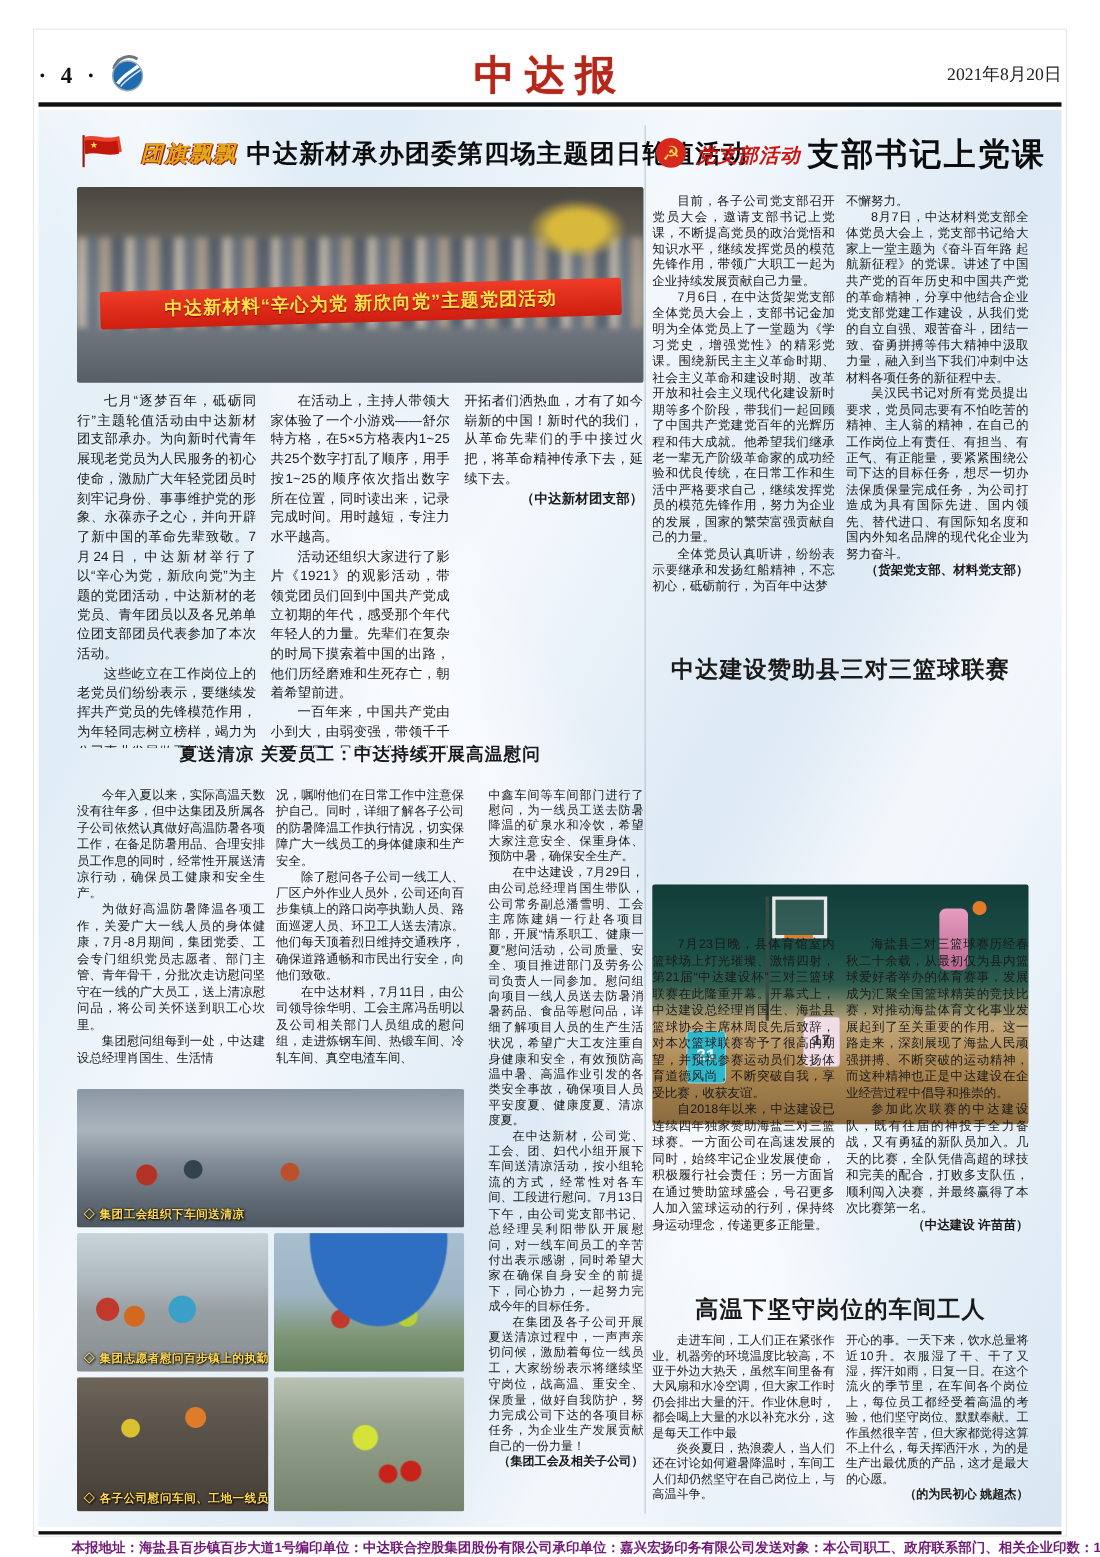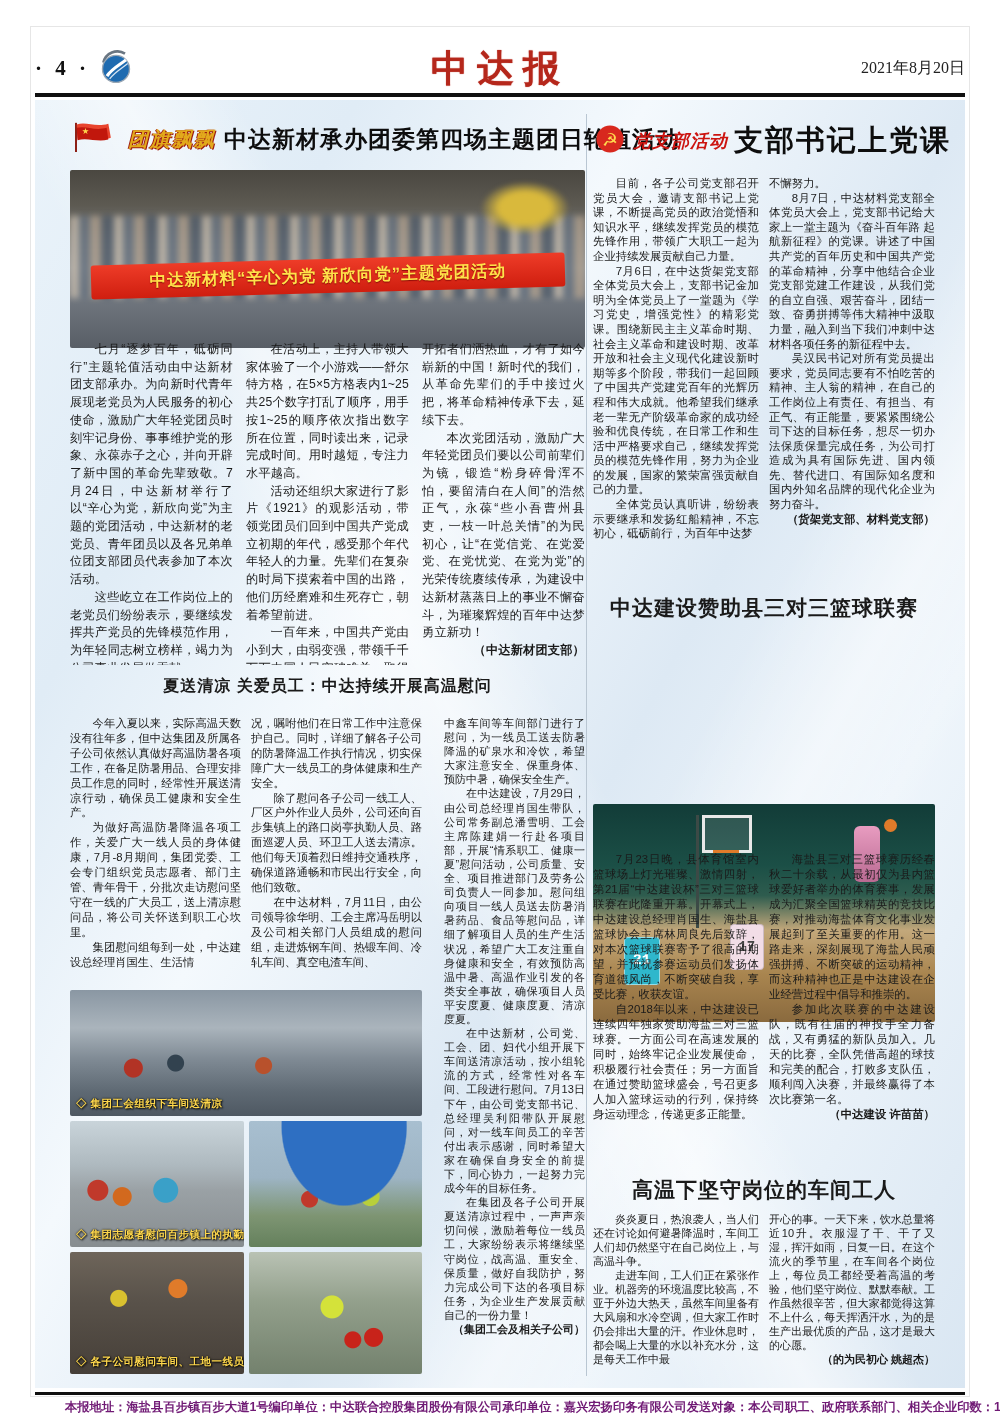--- a/index.html
+++ b/index.html
@@ -34,21 +34,21 @@
   .a1title{font-size:23px;font-weight:bold;letter-spacing:1px;color:#0d0d0d;white-space:nowrap;}
   .a1photo{left:35px;top:70px;width:515px;height:178px;}
   .ph{position:relative;overflow:hidden;border-radius:2px;}
   .ph-group{background:linear-gradient(180deg,#4a4740 0%,#5d5a52 20%,#7b7e80 38%,#8d9298 55%,#6e747c 75%,#585e66 100%);}
   .crowd{position:absolute;left:0;right:0;top:26%;height:46%;opacity:.75;filter:blur(3px);
     background:repeating-linear-gradient(90deg,#cbbfae 0 9px,#64707e 9px 20px,#b3a28e 20px 31px,#4e5a68 31px 44px);}
   .machine{position:absolute;right:3%;top:6%;width:90px;height:54px;background:radial-gradient(ellipse at 50% 50%,#d9b93c 0 40%,transparent 70%);filter:blur(2px);}
   .banner{position:absolute;left:4%;right:4%;top:50%;transform:rotate(-1.6deg);
     background:linear-gradient(#ee3c28,#cf1e0f);color:#ffe24a;font-weight:bold;font-size:16.5px;
     text-align:center;padding:6px 2px;border-radius:3px;letter-spacing:1px;text-shadow:0 1px 1px rgba(110,0,0,.7);}
-  .a1body{left:35px;top:241px;width:515px;height:324px;display:flex;gap:13px;overflow:hidden;}
+  .a1body{left:35px;top:256px;width:515px;height:324px;display:flex;gap:13px;overflow:hidden;}
   .a1body .col{width:163px;overflow:hidden;}
   .a1body p{font-size:12.2px;line-height:17.7px;letter-spacing:.2px;}
   
   .xst{left:35px;top:576px;width:515px;text-align:center;font-size:16px;font-weight:bold;letter-spacing:1px;}
   .xsbody{left:35px;top:616px;width:515px;height:660px;display:flex;gap:22px;}
   .xs-left{width:352px;}
   .xs-cols{display:flex;gap:10px;height:268px;overflow:hidden;}
   .xs-c{width:171px;overflow:hidden;}
   .xs-cols p{font-size:11.3px;line-height:14.9px;}
   .xs-col3{width:153px;height:658px;overflow:hidden;}
@@ -159,21 +159,20 @@
       <p class="ind">七月“逐梦百年，砥砺同行”主题轮值活动由中达新材团支部承办。为向新时代青年展现老党员为人民服务的初心使命，激励广大年轻党团员时刻牢记身份、事事维护党的形象、永葆赤子之心，并向开辟了新中国的革命先辈致敬。7月24日，中达新材举行了以“辛心为党，新欣向党”为主题的党团活动，中达新材的老党员、青年团员以及各兄弟单位团支部团员代表参加了本次活动。</p>
       <p class="ind">这些屹立在工作岗位上的老党员们纷纷表示，要继续发挥共产党员的先锋模范作用，为年轻同志树立榜样，竭力为公司事业发展做贡献。</p>
     </div>
     <div class="col">
       <p class="ind">在活动上，主持人带领大家体验了一个小游戏——舒尔特方格，在5×5方格表内1~25共25个数字打乱了顺序，用手按1~25的顺序依次指出数字所在位置，同时读出来，记录完成时间。用时越短，专注力水平越高。</p>
       <p class="ind">活动还组织大家进行了影片《1921》的观影活动，带领党团员们回到中国共产党成立初期的年代，感受那个年代年轻人的力量。先辈们在复杂的时局下摸索着中国的出路，他们历经磨难和生死存亡，朝着希望前进。</p>
       <p class="ind">一百年来，中国共产党由小到大，由弱变强，带领千千万万中国人民突破难关，取得了一个又一个的胜利。正是因为无数的</p>
     </div>
     <div class="col">
       <p>开拓者们洒热血，才有了如今崭新的中国！新时代的我们，从革命先辈们的手中接过火把，将革命精神传承下去，延续下去。</p>
-      <p class="ind">本次党团活动，激励广大年轻党团员们要以公司前辈们为镜，锻造“粉身碎骨浑不怕，要留清白在人间”的浩然正气，永葆“些小吾曹州县吏，一枝一叶总关情”的为民初心，让“在党信党、在党爱党、在党忧党、在党为党”的光荣传统赓续传承，为建设中达新材蒸蒸日上的事业不懈奋斗，为璀璨辉煌的百年中达梦勇立新功！</p>
       <p class="byline">（中达新材团支部）</p>
     </div>
   </div>
 
   <div class="blk xst">夏送清凉 关爱员工：中达持续开展高温慰问</div>
   <div class="blk xsbody">
     <div class="xs-left">
       <div class="xs-cols">
         <div class="xs-c">
           <p class="ind">今年入夏以来，实际高温天数没有往年多，但中达集团及所属各子公司依然认真做好高温防暑各项工作，在备足防暑用品、合理安排员工作息的同时，经常性开展送清凉行动，确保员工健康和安全生产。</p>
@@ -253,22 +252,22 @@
     <div class="rc">
       <p class="ind">海盐县三对三篮球赛历经春秋二十余载，从最初仅为县内篮球爱好者举办的体育赛事，发展成为汇聚全国篮球精英的竞技比赛，对推动海盐体育文化事业发展起到了至关重要的作用。这一路走来，深刻展现了海盐人民顽强拼搏、不断突破的运动精神，而这种精神也正是中达建设在企业经营过程中倡导和推崇的。</p>
       <p class="ind">参加此次联赛的中达建设队，既有往届的神投手全力备战，又有勇猛的新队员加入。几天的比赛，全队凭借高超的球技和完美的配合，打败多支队伍，顺利闯入决赛，并最终赢得了本次比赛第一名。</p>
       <p class="byline">（中达建设 许苗苗）</p>
     </div>
   </div>
 
   <div class="blk a4title">高温下坚守岗位的车间工人</div>
   <div class="blk a4body rcols">
     <div class="rc">
+      <p class="ind">走进车间，工人们正在紧张作业。机器旁的环境温度比较高，不亚于外边大热天，虽然车间里备有大风扇和水冷空调，但大家工作时仍会排出大量的汗。作业休息时，都会喝上大量的水以补充水分，这是每天工作中最</p>
       <p class="ind">炎炎夏日，热浪袭人，当人们还在讨论如何避暑降温时，车间工人们却仍然坚守在自己岗位上，与高温斗争。</p>
-      <p class="ind">走进车间，工人们正在紧张作业。机器旁的环境温度比较高，不亚于外边大热天，虽然车间里备有大风扇和水冷空调，但大家工作时仍会排出大量的汗。作业休息时，都会喝上大量的水以补充水分，这是每天工作中最</p>
     </div>
     <div class="rc">
       <p>开心的事。一天下来，饮水总量将近10升。衣服湿了干、干了又湿，挥汗如雨，日复一日。在这个流火的季节里，在车间各个岗位上，每位员工都经受着高温的考验，他们坚守岗位、默默奉献。工作虽然很辛苦，但大家都觉得这算不上什么，每天挥洒汗水，为的是生产出最优质的产品，这才是最大的心愿。</p>
       <p class="byline">（的为民初心 姚超杰）</p>
     </div>
   </div>
 </div>
 
 <div class="rule-bot"></div>
 <div class="footer">

